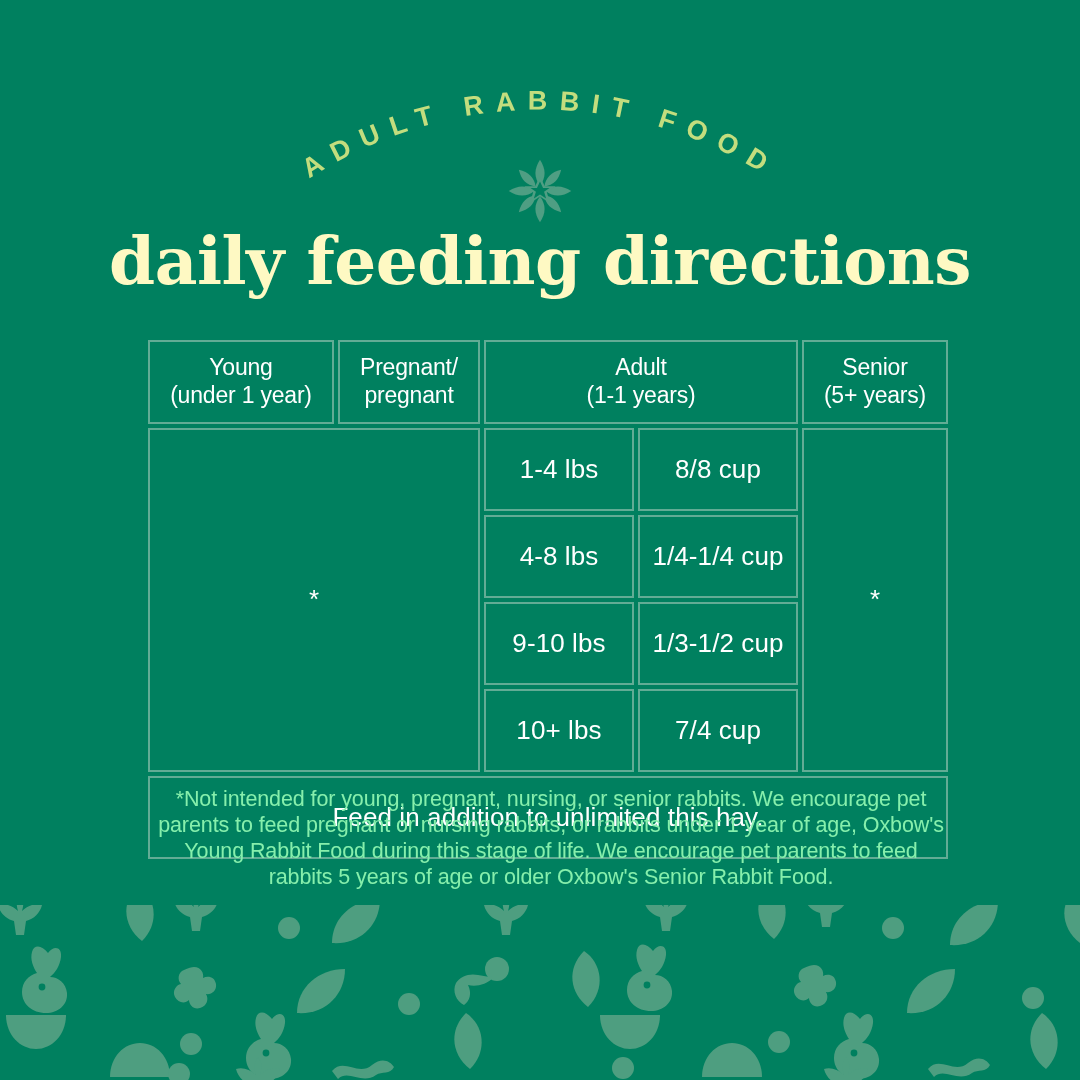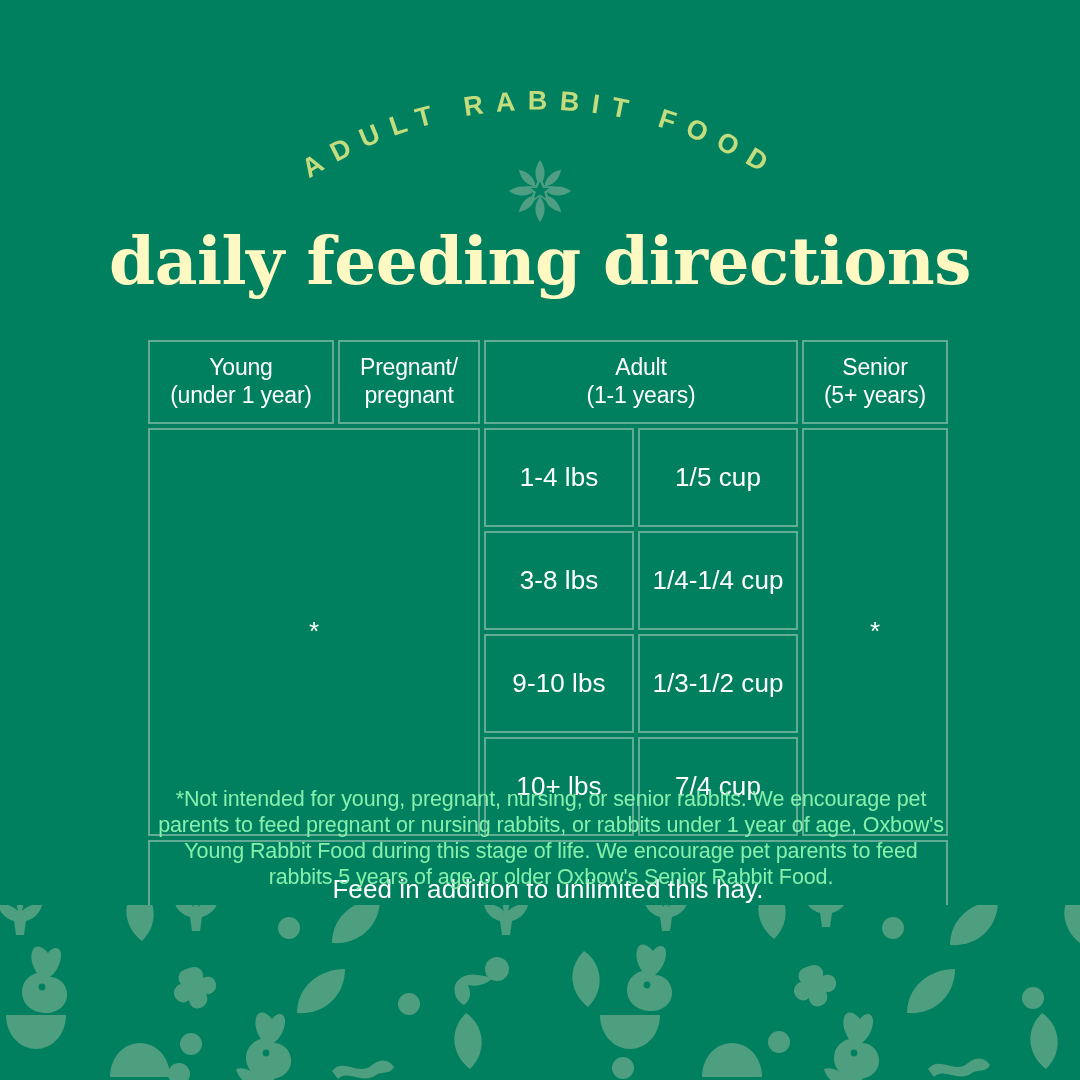--- a/index.html
+++ b/index.html
@@ -80,21 +80,21 @@
     width: 784px;
     table-layout: fixed;
     margin: -4px;
   }
   .tbl td, .tbl th {
     border: 2px solid #62ac95;
     background: #00805f;
     color: #ffffff;
     text-align: center;
     vertical-align: middle;
-    padding: 12px;
+    padding: 4px;
   }
   .tbl th {
     font-family: "Liberation Sans", sans-serif;
     font-weight: 400;
     font-size: 23px;
     line-height: 1.2;
     height: 72px;
     padding: 4px 10px;
     letter-spacing: -0.2px;
   }
@@ -207,25 +207,25 @@
           <th>
             <span>Senior</span>
             <span class="hdr-line2">(5+ years)</span>
           </th>
         </tr>
       </thead>
       <tbody>
         <tr>
           <td class="cell-star" colspan="2" rowspan="4">*</td>
           <td>1-4 lbs</td>
-          <td>1/5 cup</td>
+          <td>8/8 cup</td>
           <td class="cell-star" rowspan="4">*</td>
         </tr>
         <tr>
-          <td>3-8 lbs</td>
+          <td>4-8 lbs</td>
           <td>1/4-1/4 cup</td>
         </tr>
         <tr>
           <td>9-10 lbs</td>
           <td>1/3-1/2 cup</td>
         </tr>
         <tr>
           <td>10+ lbs</td>
           <td>7/4 cup</td>
         </tr>

